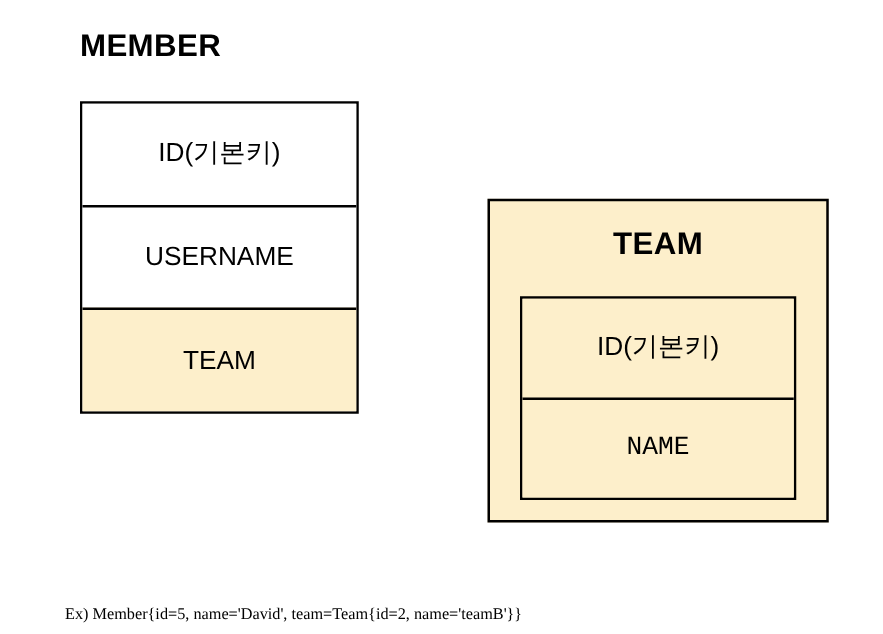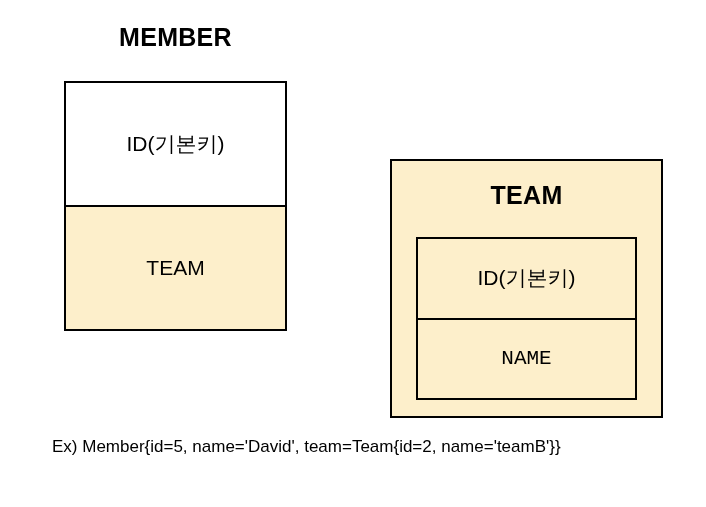--- a/index.html
+++ b/index.html
@@ -22,21 +22,21 @@
     width: 706px;
     height: 507px;
   }
 
   
   .member-title {
     position: absolute;
     left: 64px;
     top: 22px;
     width: 223px;
-    text-align: center;
+    text-align: left;
     font-size: 25px;
     font-weight: bold;
     letter-spacing: 0.3px;
     line-height: 30px;
   }
   .member-table {
     position: absolute;
     left: 64px;
     top: 81px;
     width: 223px;
@@ -108,36 +108,40 @@
   }
   .team-row + .team-row {
     border-top: 2px solid #000000;
     font-family: Liberation Mono, monospace;
   }
 
   
   .caption {
     position: absolute;
     left: 52px;
-    top: 435px;
-    font-size: 17px;
+    top: 479px;
+    font-size: 13px;
     line-height: 24px;
     white-space: nowrap;
+    font-family: Liberation Serif, serif;
   }
 </style>
 </head>
 <body>
 
 <div class="canvas">
 
   <div class="member-title">MEMBER</div>
 
   <div class="member-table">
     <div class="member-row row-white">
       <span>ID(기본키)</span>
+    </div>
+    <div class="member-row row-white">
+      <span>USERNAME</span>
     </div>
     <div class="member-row row-cream">
       <span>TEAM</span>
     </div>
   </div>
 
   <div class="team-box">
     <div class="team-title">TEAM</div>
 
     <div class="team-table">

